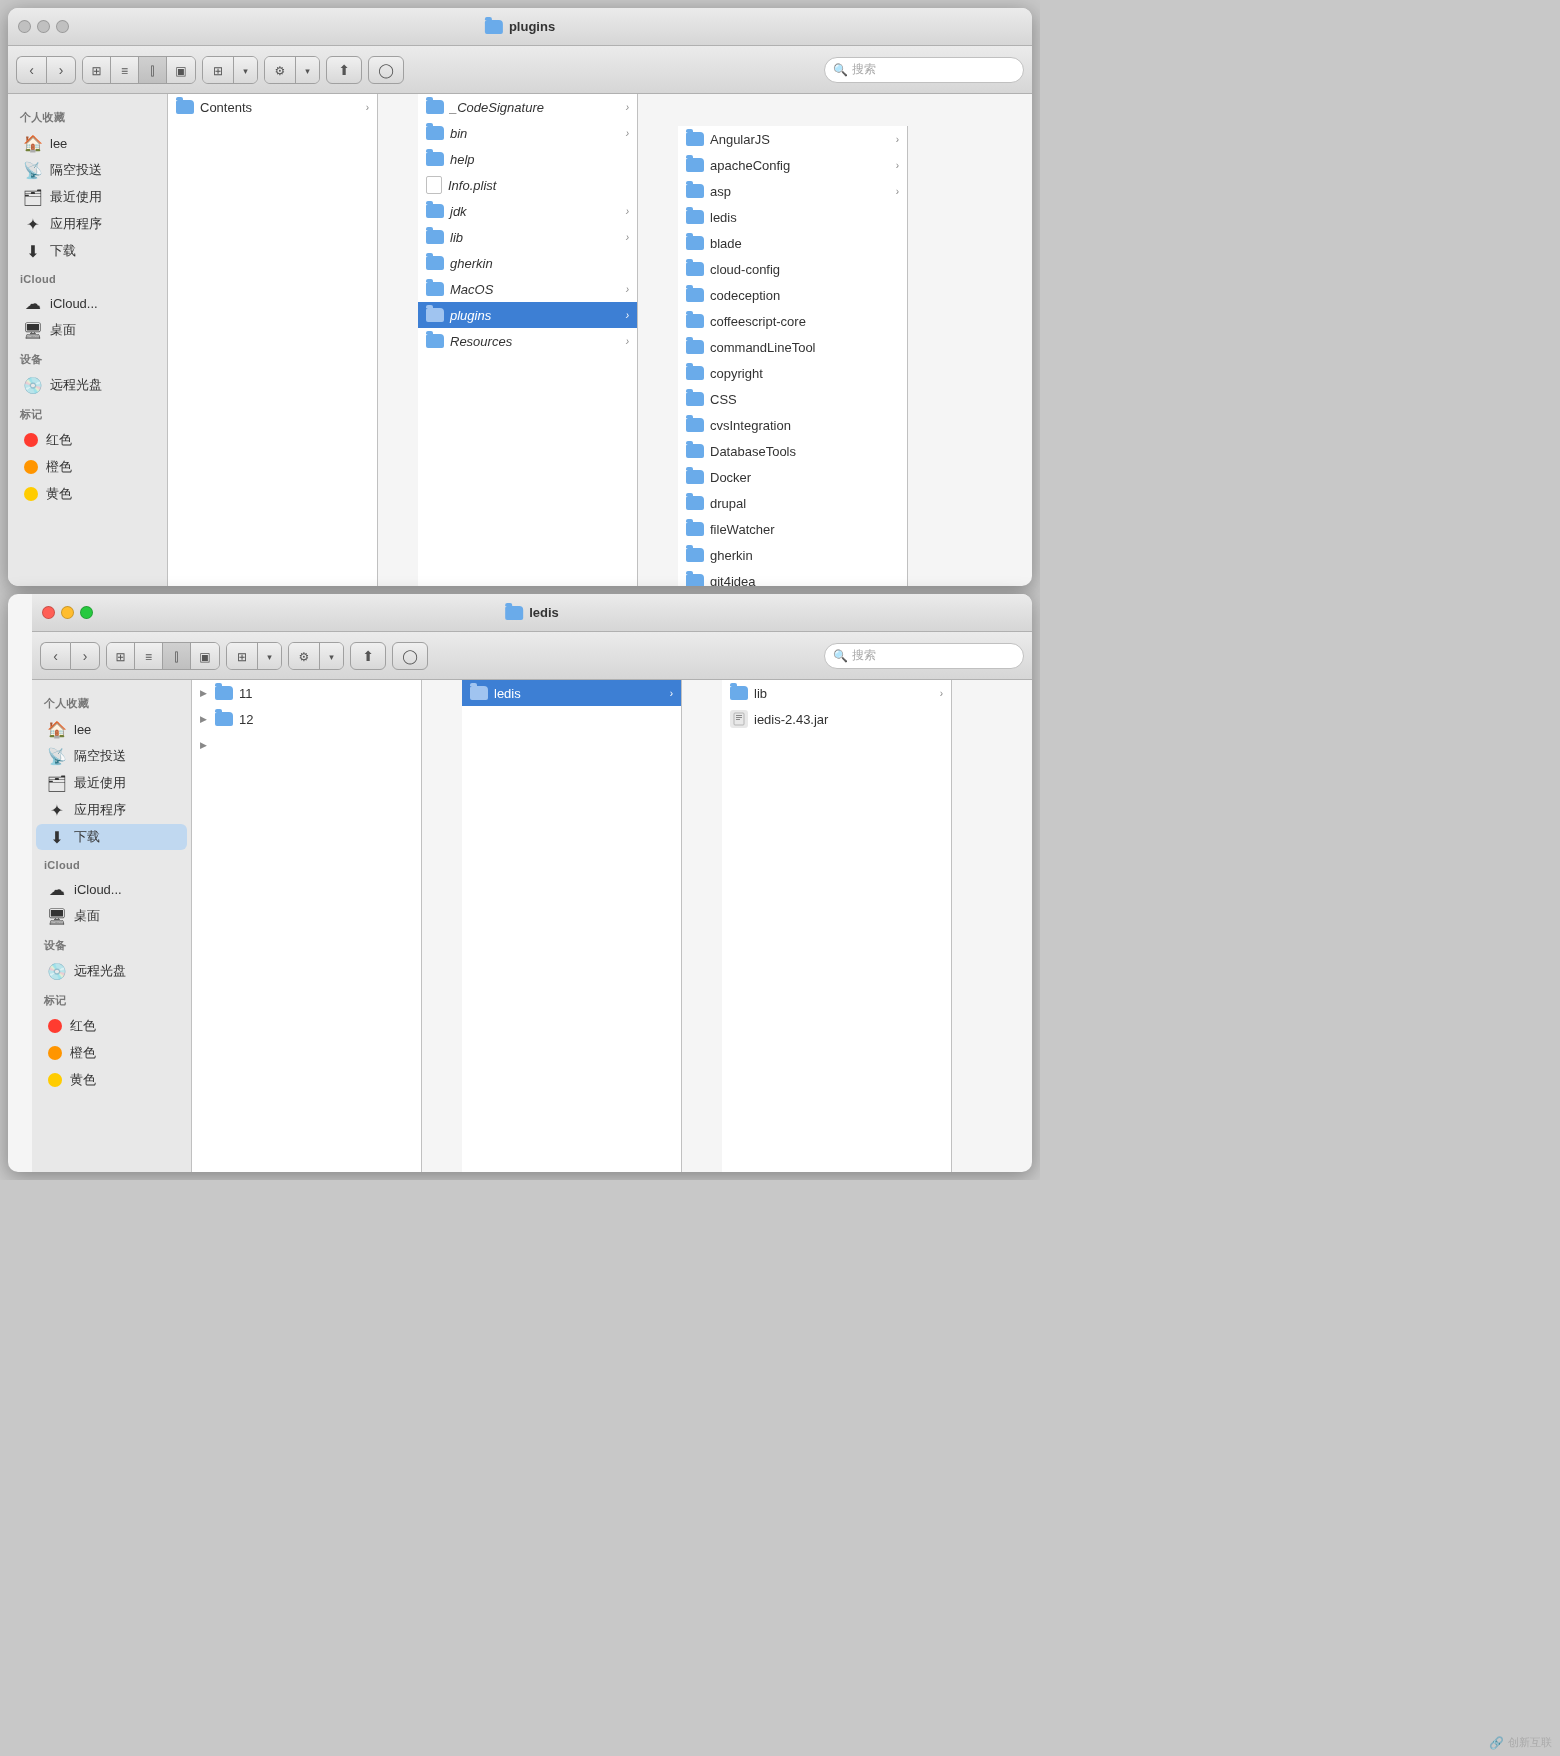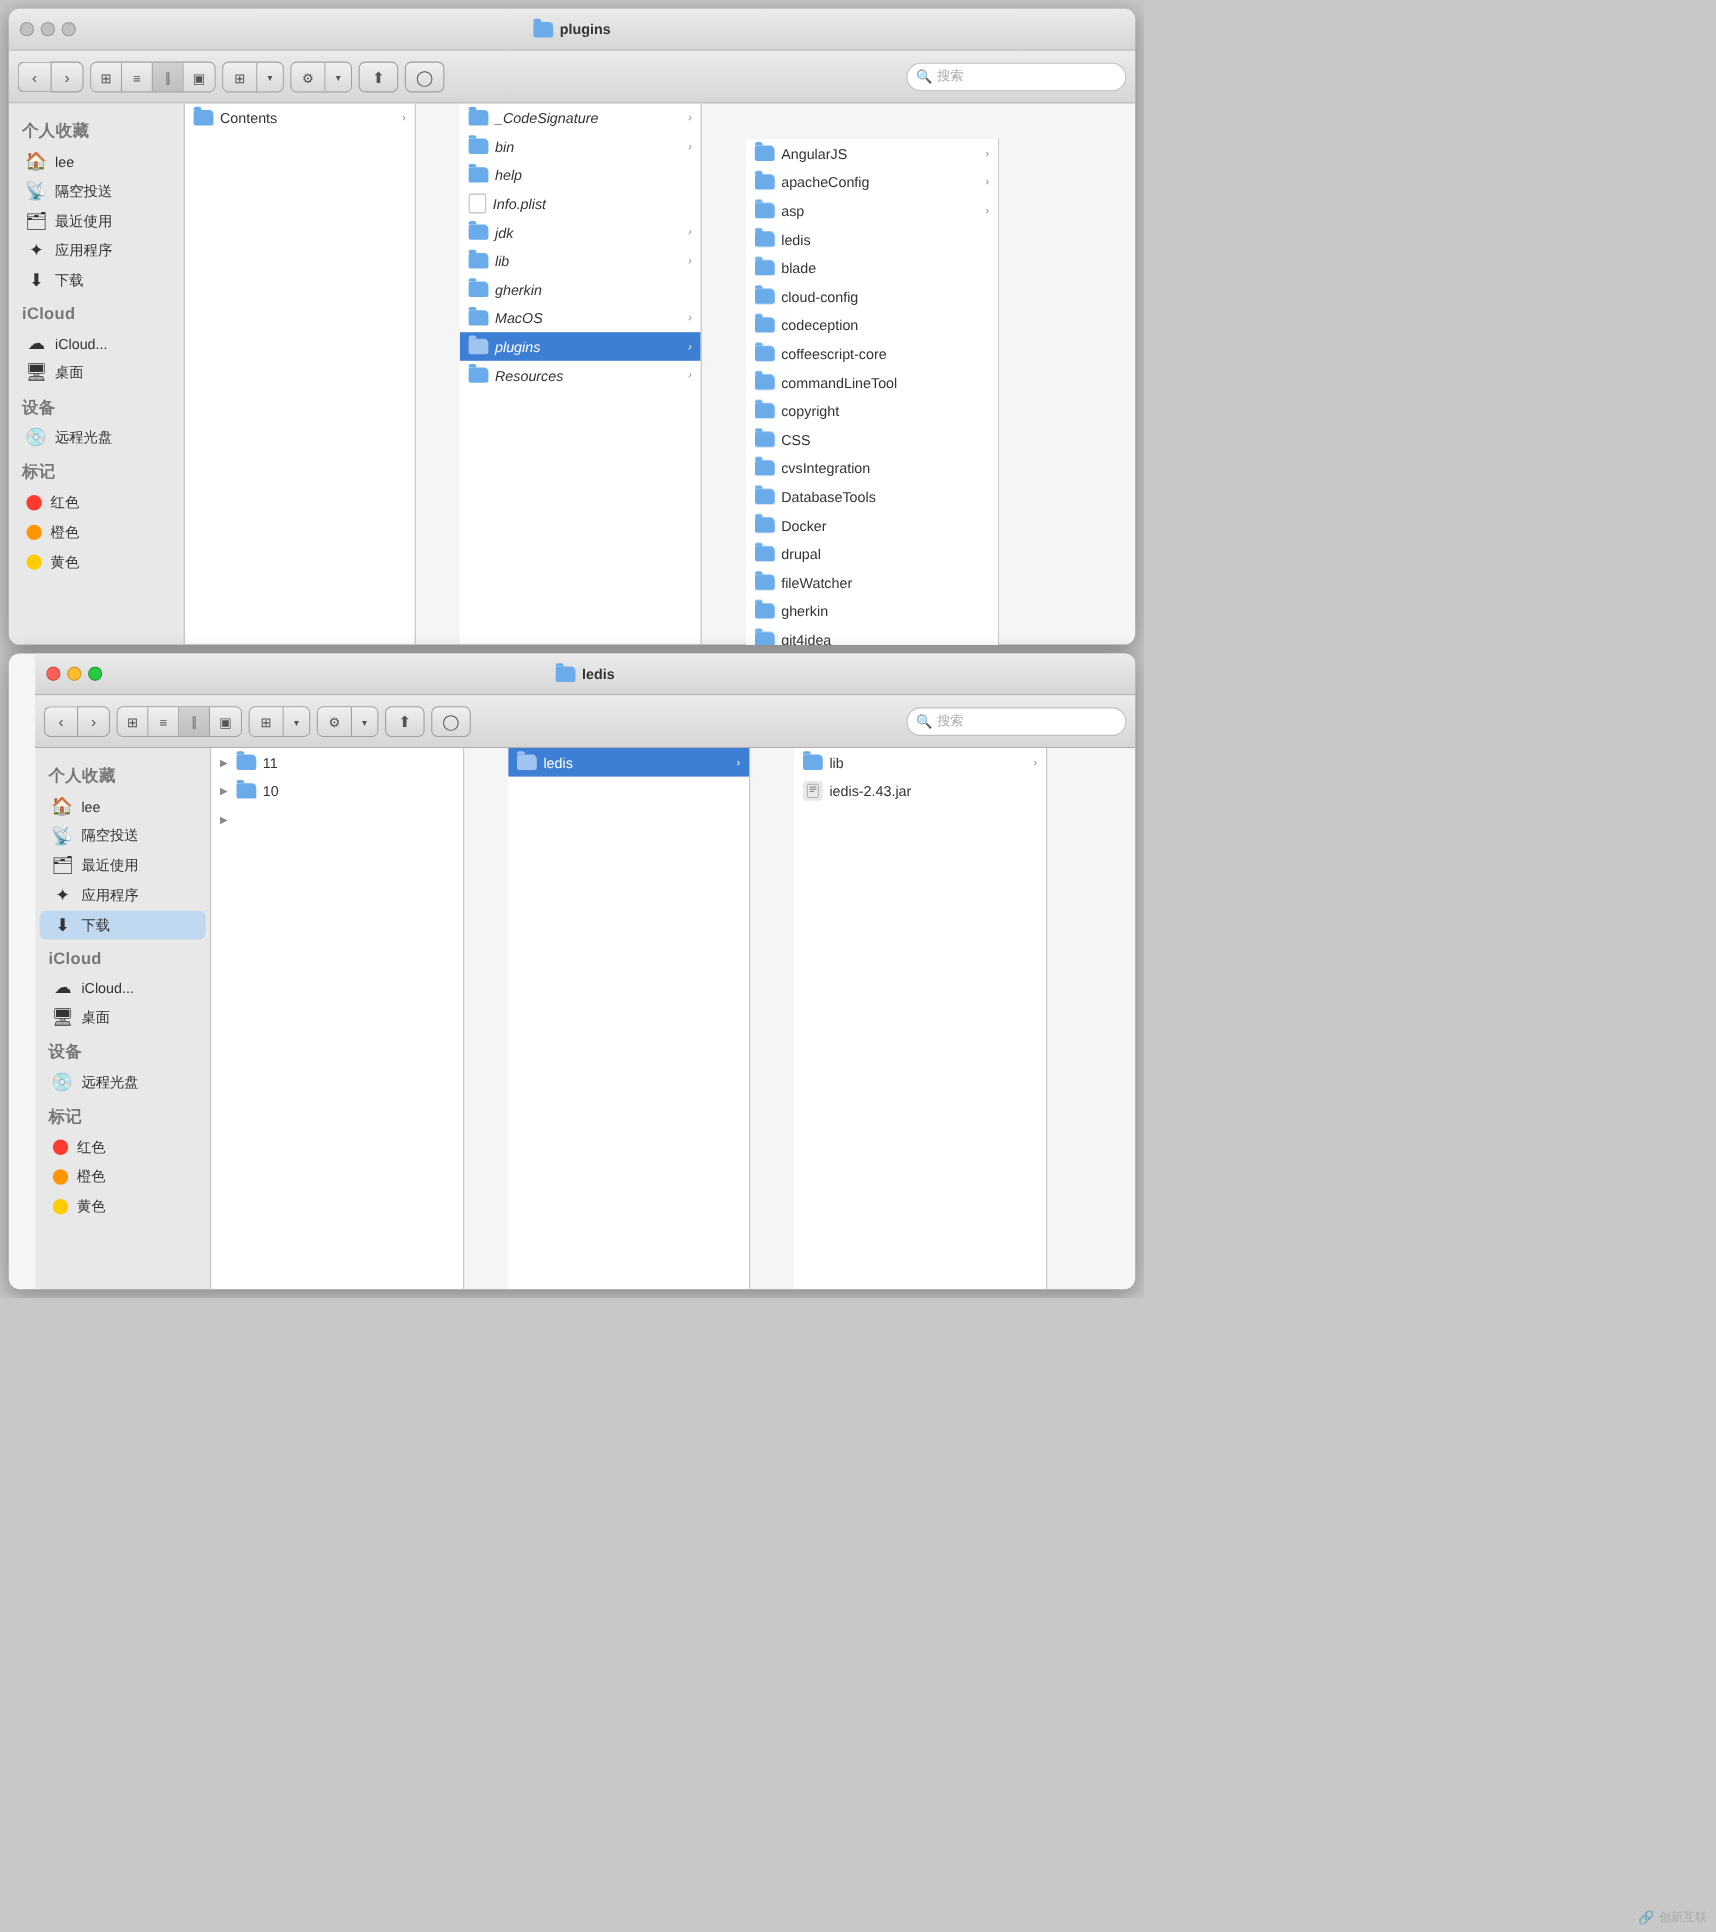--- a/index.html
+++ b/index.html
@@ -176,21 +176,21 @@
     .sidebar {
       width: 160px;
       background: #e8e8e8;
       border-right: 1px solid #c0c0c0;
       padding: 8px 0;
       overflow-y: auto;
       flex-shrink: 0;
     }
 
     .sidebar-section-label {
-      font-size: 15px;
+      font-size: 11px;
       font-weight: 700;
       color: #777;
       padding: 8px 12px 4px;
       letter-spacing: 0.3px;
     }
 
     .sidebar-item {
       display: flex;
       align-items: center;
       gap: 8px;
@@ -669,21 +669,21 @@
 
       <div class="column" style="min-width:230px;">
         <div class="column-item">
           <span style="font-size:9px;color:#888;margin-right:2px;">▶</span>
           <div class="item-folder-icon"></div>
           <span>11</span>
         </div>
         <div class="column-item">
           <span style="font-size:9px;color:#888;margin-right:2px;">▶</span>
           <div class="item-folder-icon"></div>
-          <span>10</span>
+          <span>12</span>
         </div>
         <div class="column-item">
           <span style="font-size:9px;color:#888;margin-right:2px;">▶</span>
         </div>
       </div>
 
       <div class="column" style="min-width:220px;">
         <div class="column-item selected">
           <div class="item-folder-icon"></div>
           <span>ledis</span>

